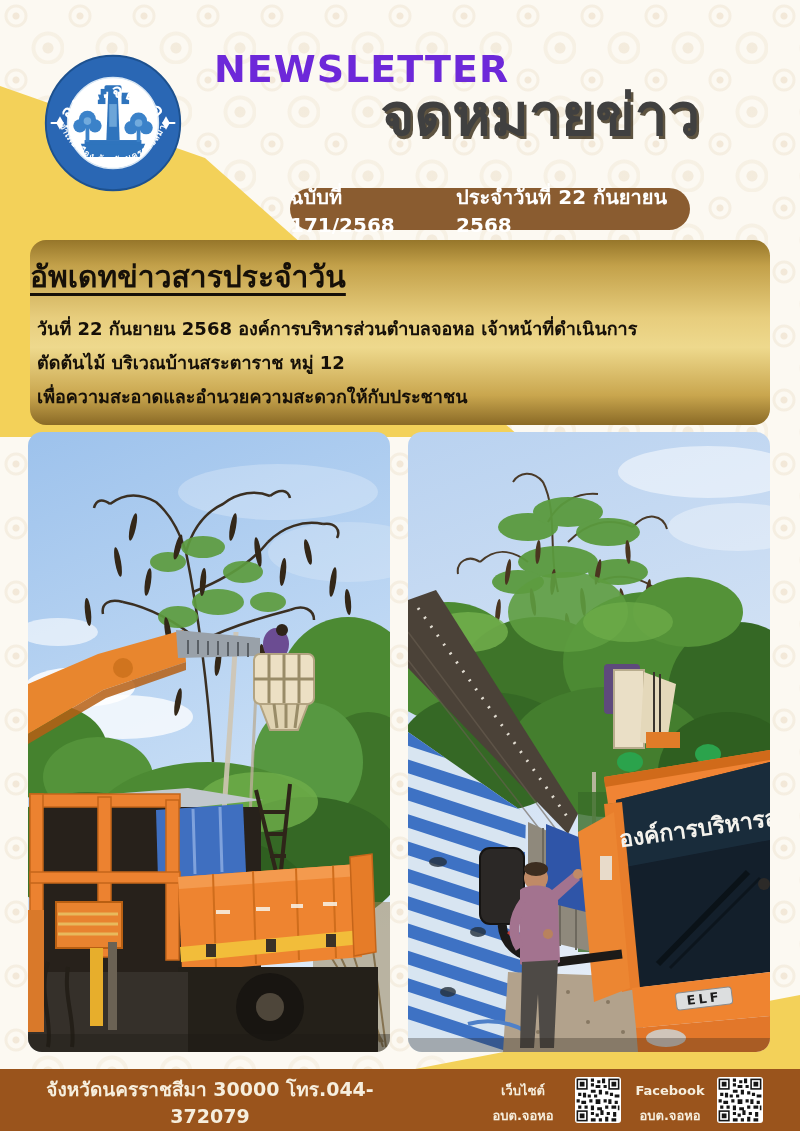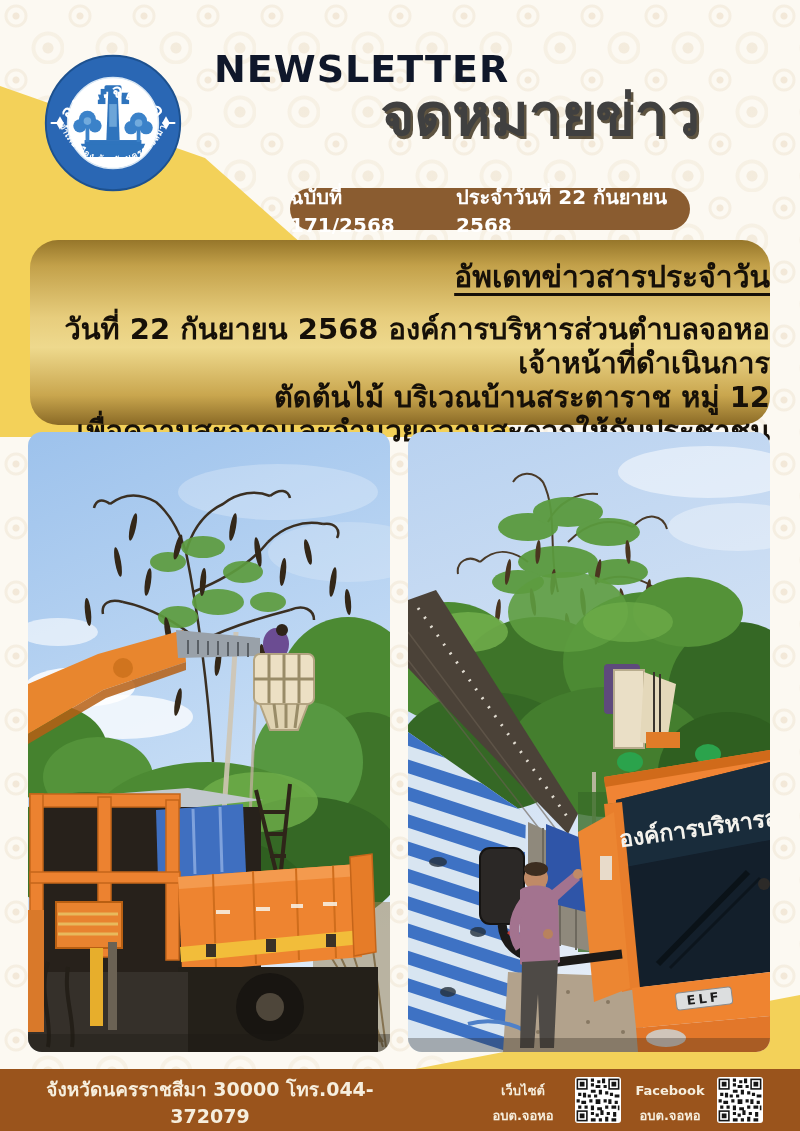--- a/index.html
+++ b/index.html
@@ -22,48 +22,48 @@
     clip-path:polygon(0 86px,205px 158px,520px 437px,0 437px);
   }
   .wedge-bottom-right{
     position:absolute;left:415px;top:995px;width:385px;height:74px;background:#f3d159;
     clip-path:polygon(100% 0,100% 100%,0 100%);
   }
   
   .logo{position:absolute;left:40px;top:52px;width:146px;height:142px;}
   .newsletter-en{
     position:absolute;left:214px;top:50px;font-size:38px;font-weight:800;
-    letter-spacing:1px;color:#0f172a;line-height:1;
+    letter-spacing:1px;color:#6d28d9;line-height:1;
   }
   .title-thai{
     position:absolute;left:225px;top:82px;width:475px;text-align:right;
     font-size:58px;font-weight:800;line-height:66px;color:#404040;
     text-shadow:2.5px 3px 0 rgba(42,28,6,.75);
   }
   .subtitle{
     position:absolute;left:212px;top:150px;width:560px;text-align:center;
     font-size:25px;font-weight:700;color:#8a661c;line-height:34px;
   }
   .issue-pill{
     position:absolute;left:290px;top:188px;width:400px;height:42px;border-radius:21px;
     background:#8a5c30;color:#fff;display:flex;align-items:center;
     gap:26px;font-size:20px;font-weight:700;
   }
   
   .gold-box{
-    position:absolute;left:30px;top:240px;width:740px;height:185px;border-radius:28px;
+    position:absolute;left:30px;top:240px;width:740px;height:185px;border-radius:16px;
     background:linear-gradient(180deg,#96762a 0%,#c3a14a 14%,#e7cd7d 42%,#eed98d 58%,#c9a64e 84%,#8a6a26 100%);
-    text-align:right;color:#161008;
+    text-align:left;color:#161008;
   }
   .gold-title{
     margin-top:13px;font-size:30px;font-weight:800;display:inline-block;
     text-decoration:underline;text-decoration-thickness:3px;text-underline-offset:6px;
     color:#161008;
   }
-  .gold-lines{margin-top:12px;font-size:29px;font-weight:700;line-height:34px;}
+  .gold-lines{margin-top:12px;font-size:18px;font-weight:700;line-height:34px;margin-left:7px;}
   
   .photo{position:absolute;top:432px;width:362px;height:620px;border-radius:14px;overflow:hidden;}
   .photo.left{left:28px;}
   .photo.right{left:408px;}
   .photo svg{display:block;width:100%;height:100%;}
   
   .footer{
     position:absolute;left:0;top:1069px;width:800px;height:62px;background:#9a541c;
     color:#f6eedd;
   }

